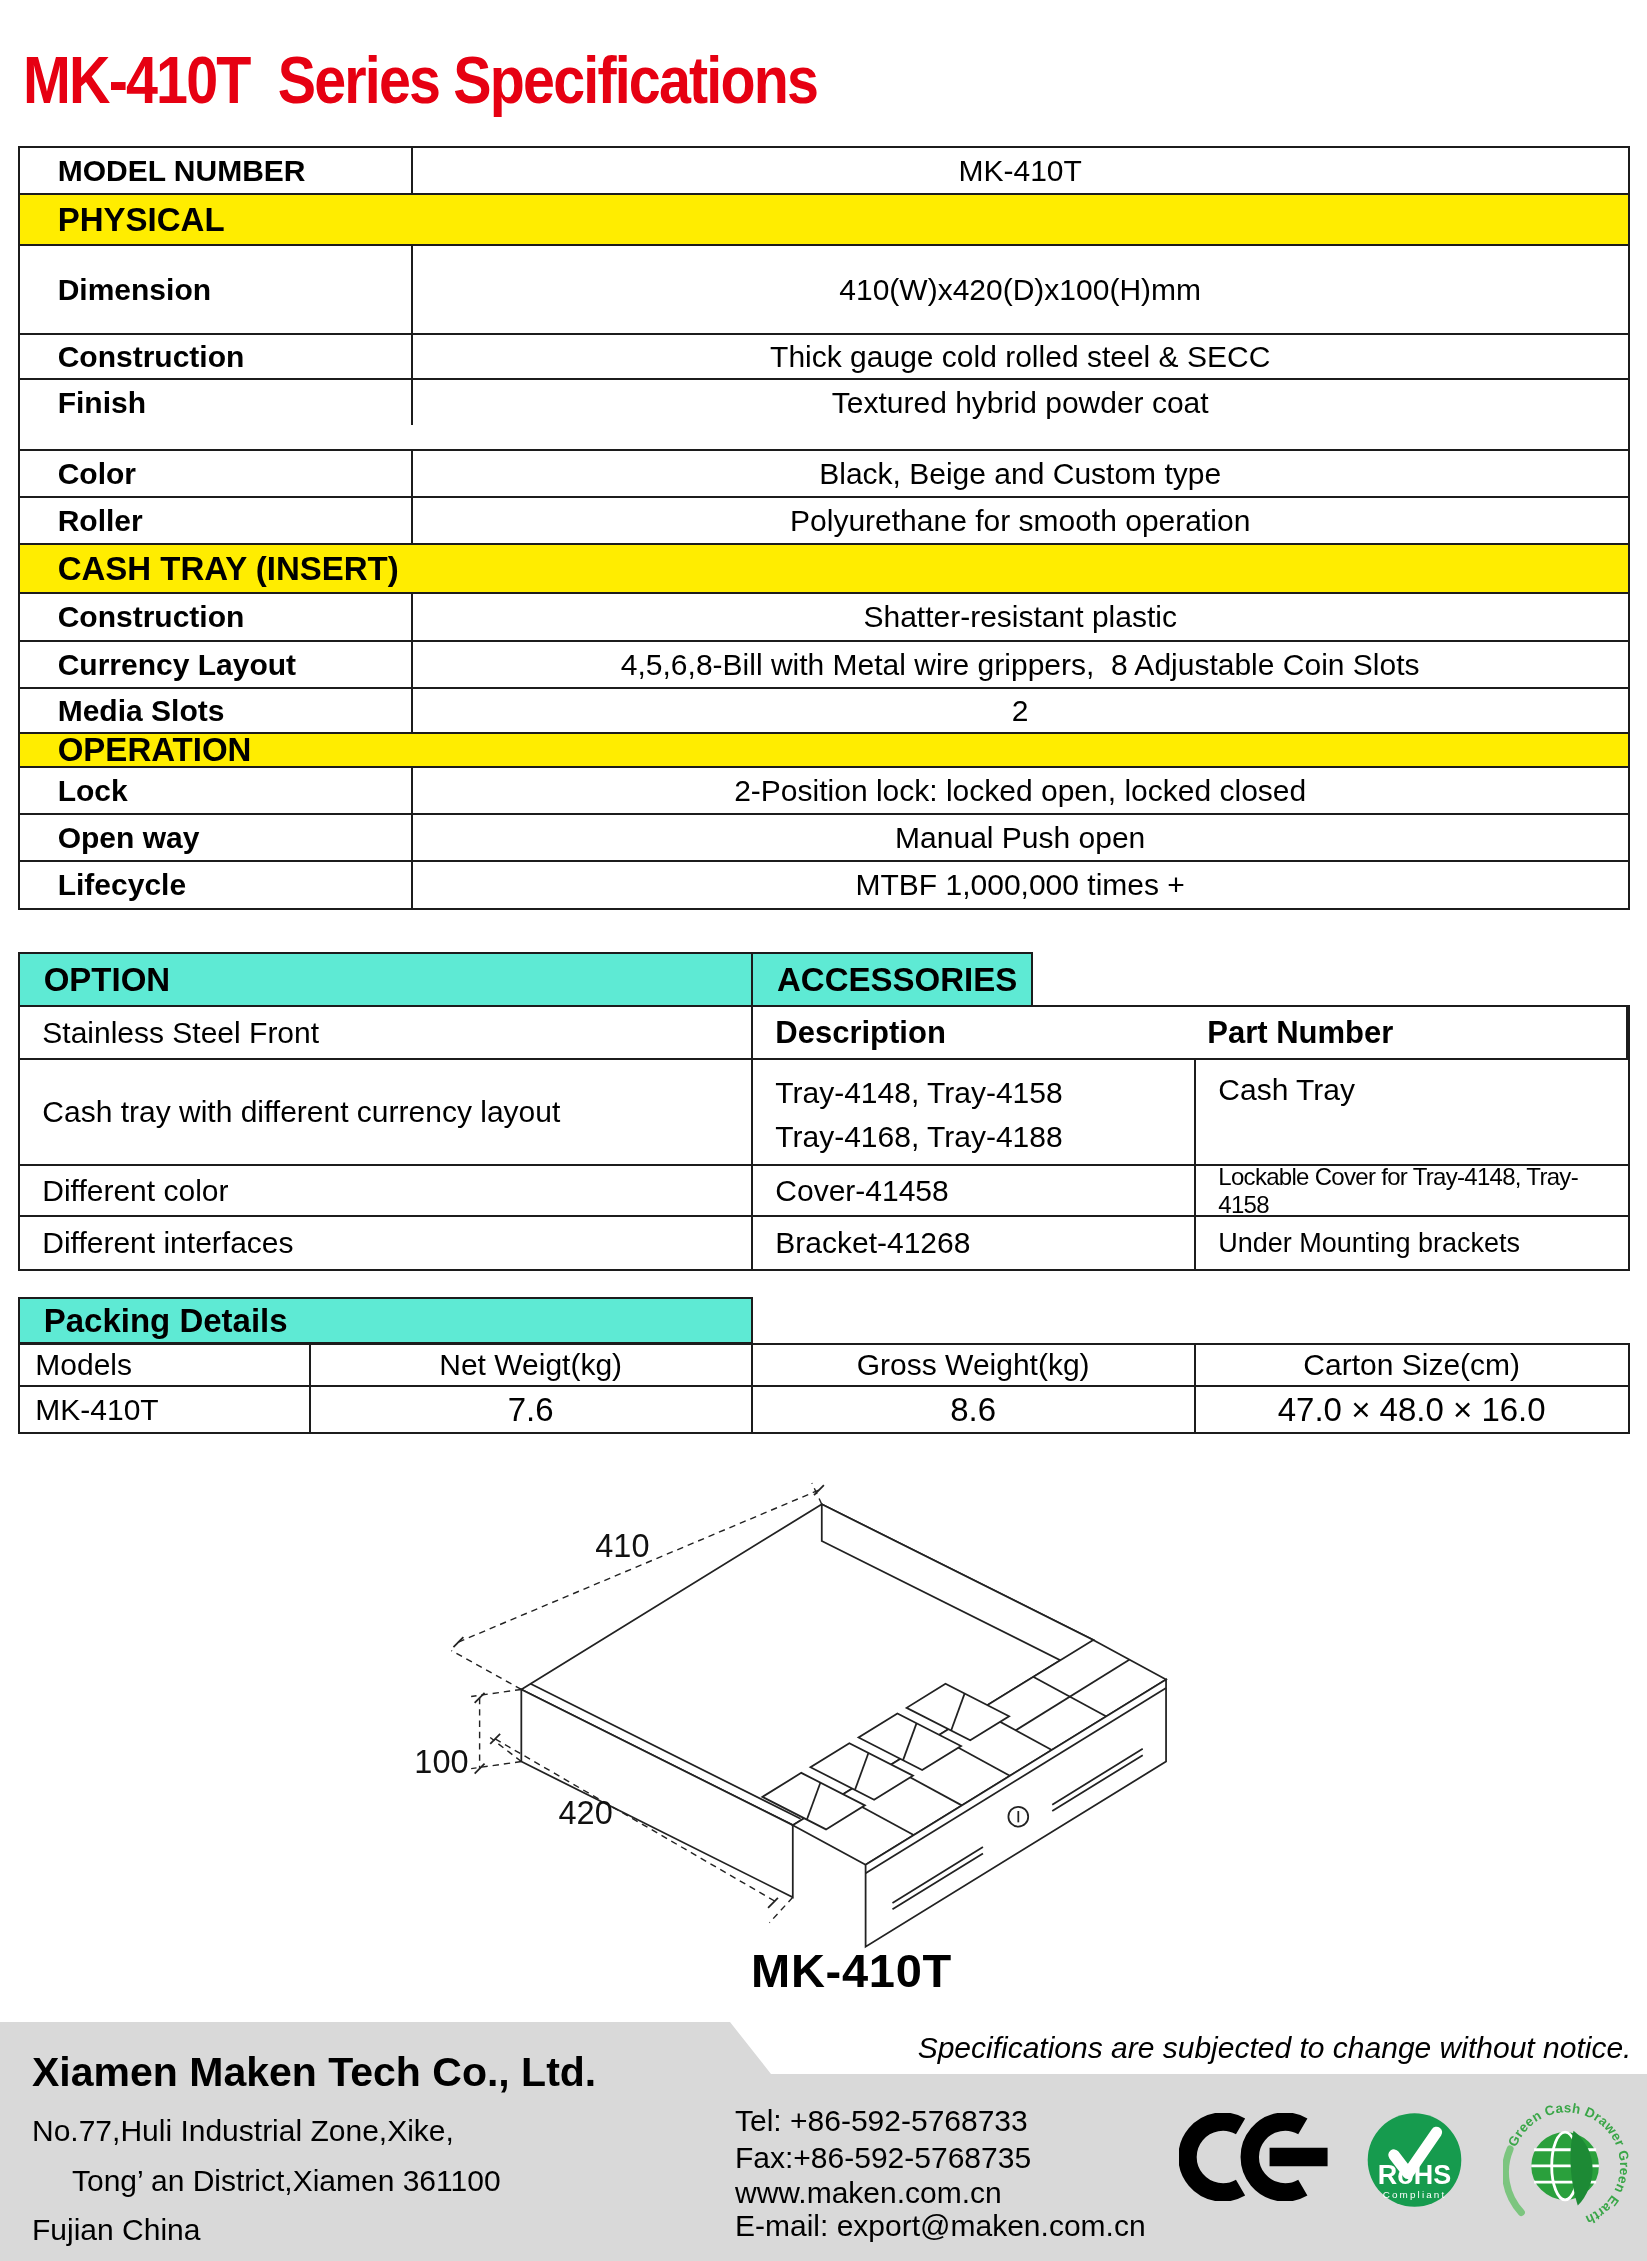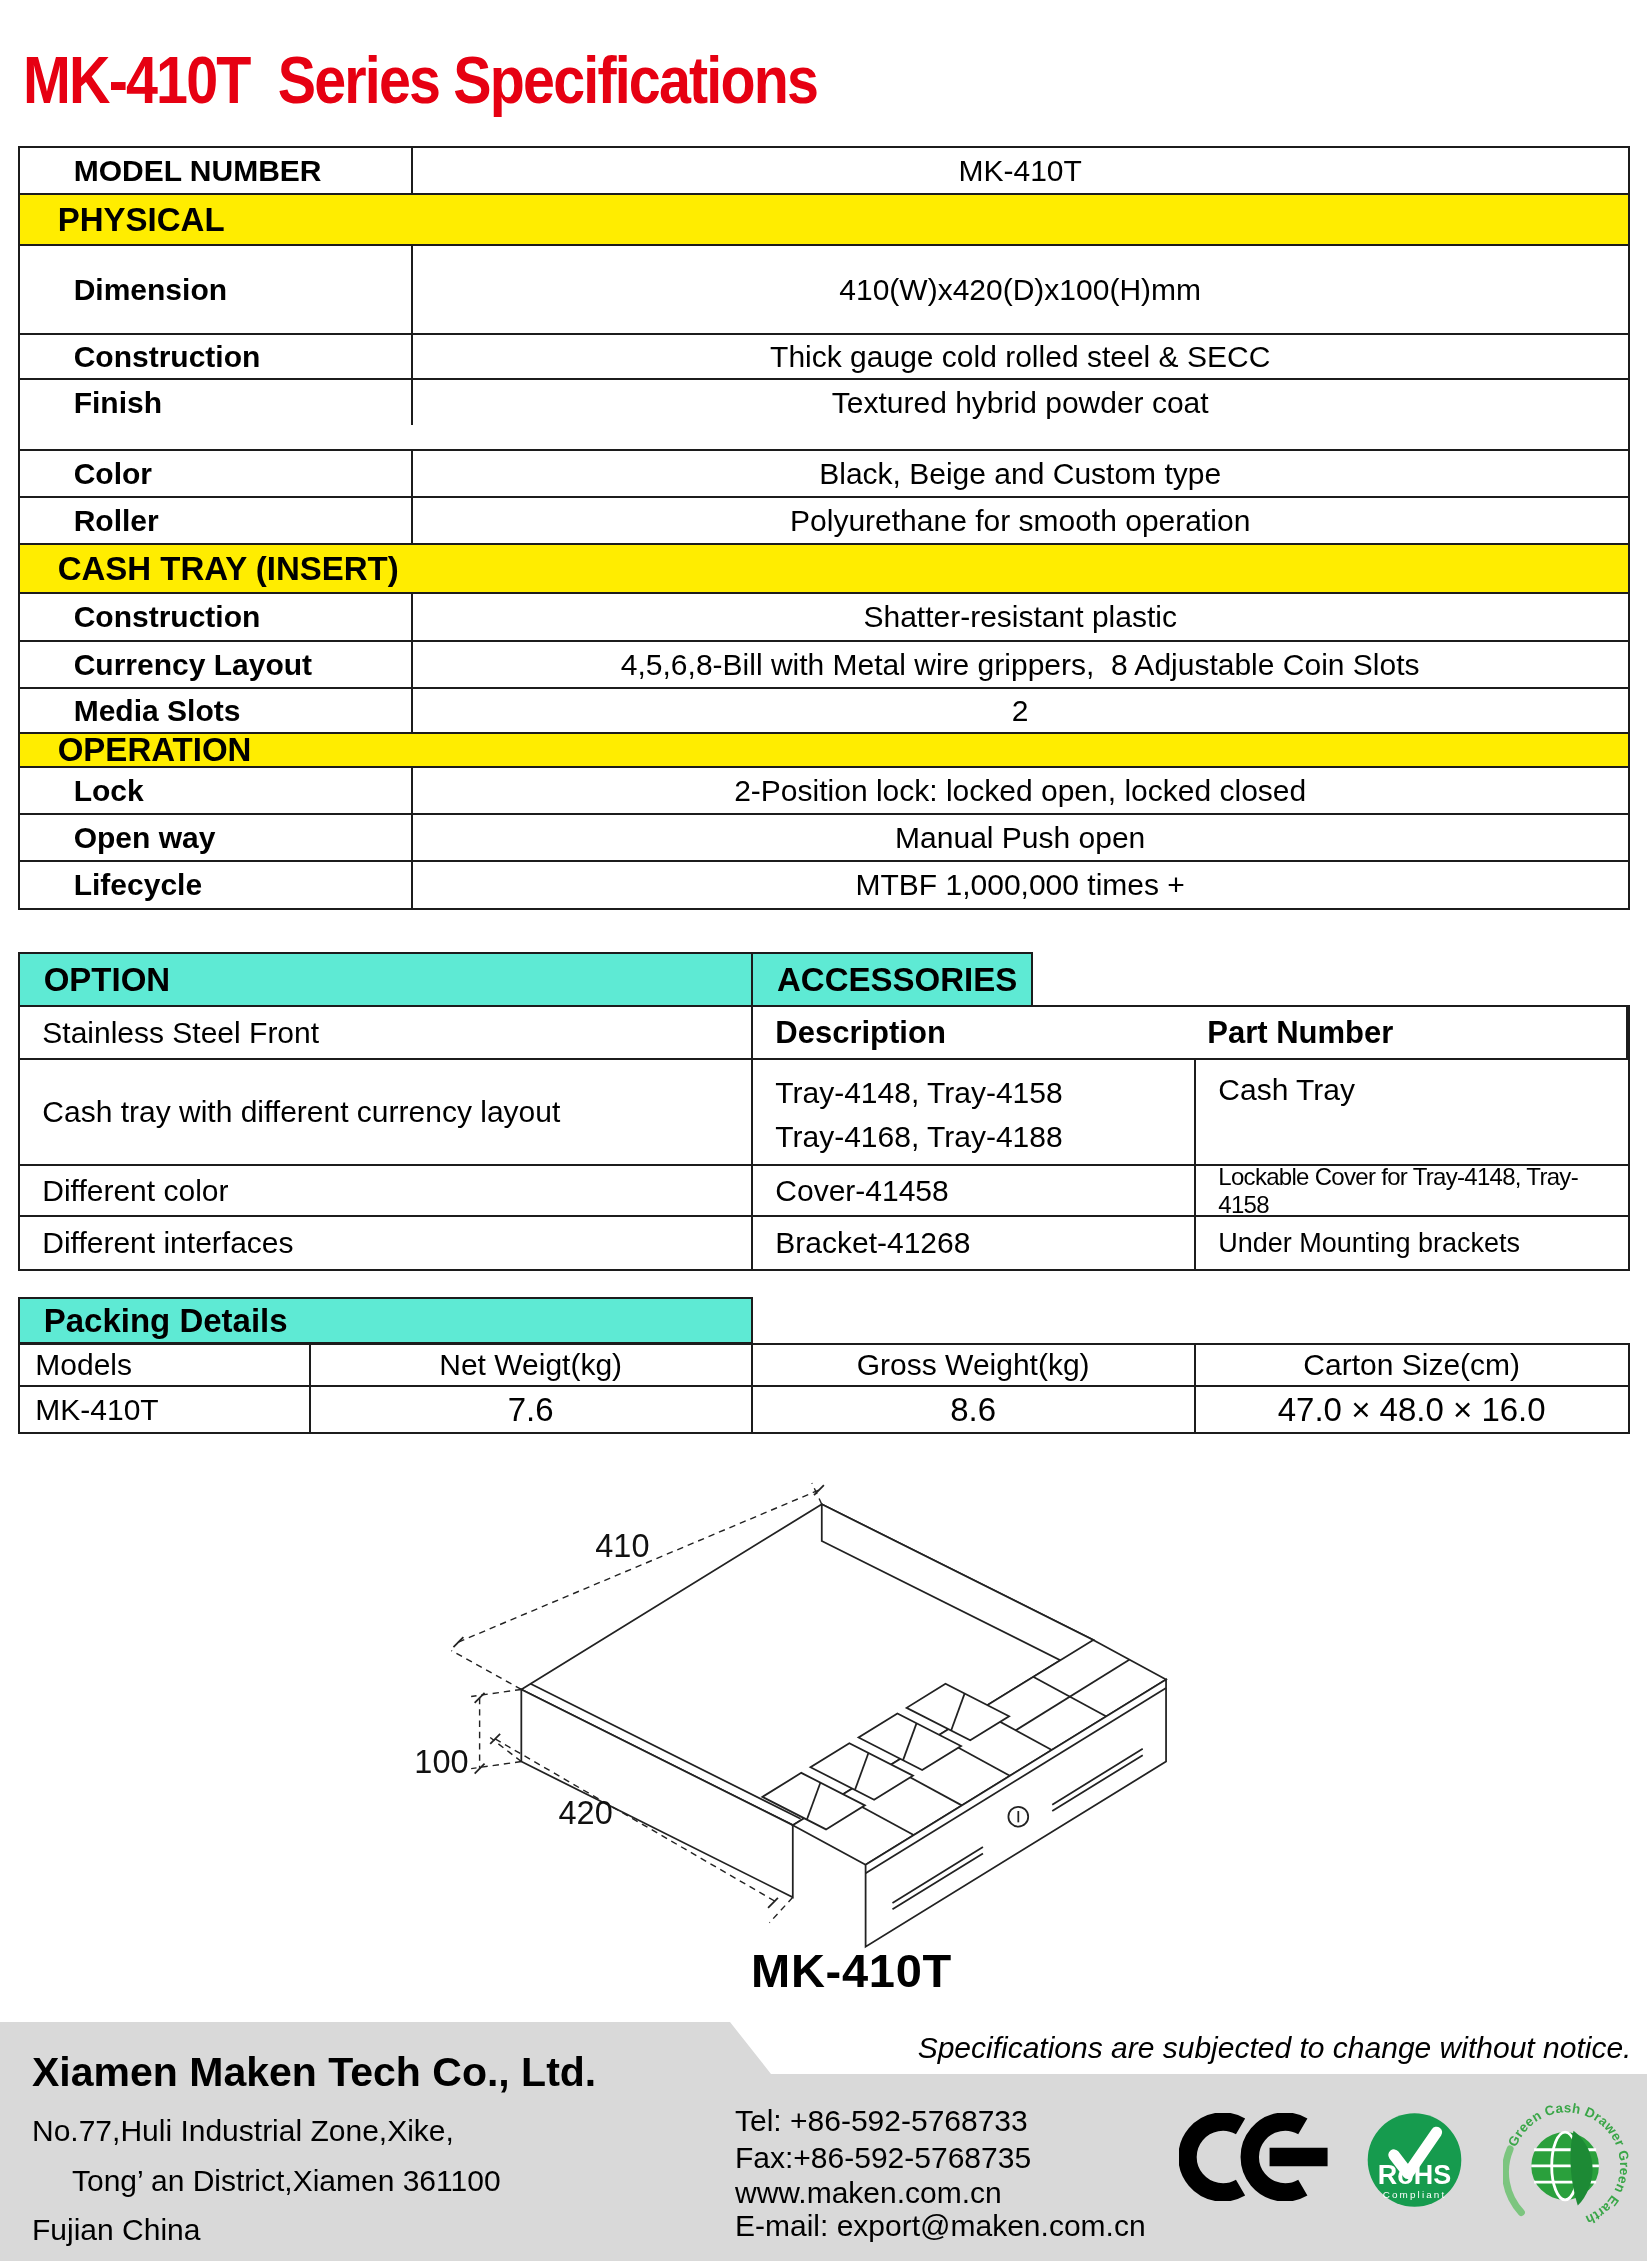--- a/index.html
+++ b/index.html
@@ -8,21 +8,21 @@
   .abs{position:absolute;box-sizing:border-box;}
   
   .doc-title{font-weight:bold;font-size:66px;letter-spacing:-2.1px;white-space:pre;
              color:#e60012;transform:scaleX(.87);transform-origin:left top;margin:0;}
   
   .tbl{border:2.1px solid #1c1c1c;background:#fff;}
   .trow{display:flex;align-items:center;border-top:2.1px solid #1c1c1c;box-sizing:border-box;}
   .trow:first-child{border-top:none;}
   .cell-label{width:393px;flex:0 0 393px;align-self:stretch;display:flex;align-items:center;
               border-right:2.1px solid #1c1c1c;box-sizing:border-box;
-              font-weight:bold;font-size:30px;padding-left:54px;}
+              font-weight:bold;font-size:30px;padding-left:38px;}
   .cell-value{flex:1;text-align:center;font-size:30px;white-space:pre-wrap;padding:0 14px;}
   .row-section{background:#ffed00;font-weight:bold;font-size:33px;padding-left:38px;
                display:flex;align-items:center;border-top:2.1px solid #1c1c1c;box-sizing:border-box;}
   
   .tab-yellow{background:#5eead4;border:2.1px solid #1c1c1c;display:flex;align-items:center;
               font-weight:bold;font-size:33px;padding-left:24px;box-sizing:border-box;}
   .otbl-row{display:flex;border-top:2.1px solid #1c1c1c;box-sizing:border-box;}
   .otbl-row:first-child{border-top:none;}
   .ocell{box-sizing:border-box;display:flex;align-items:center;font-size:30px;padding-left:22.6px;}
   .ocell.b{font-weight:bold;font-size:31px;}

